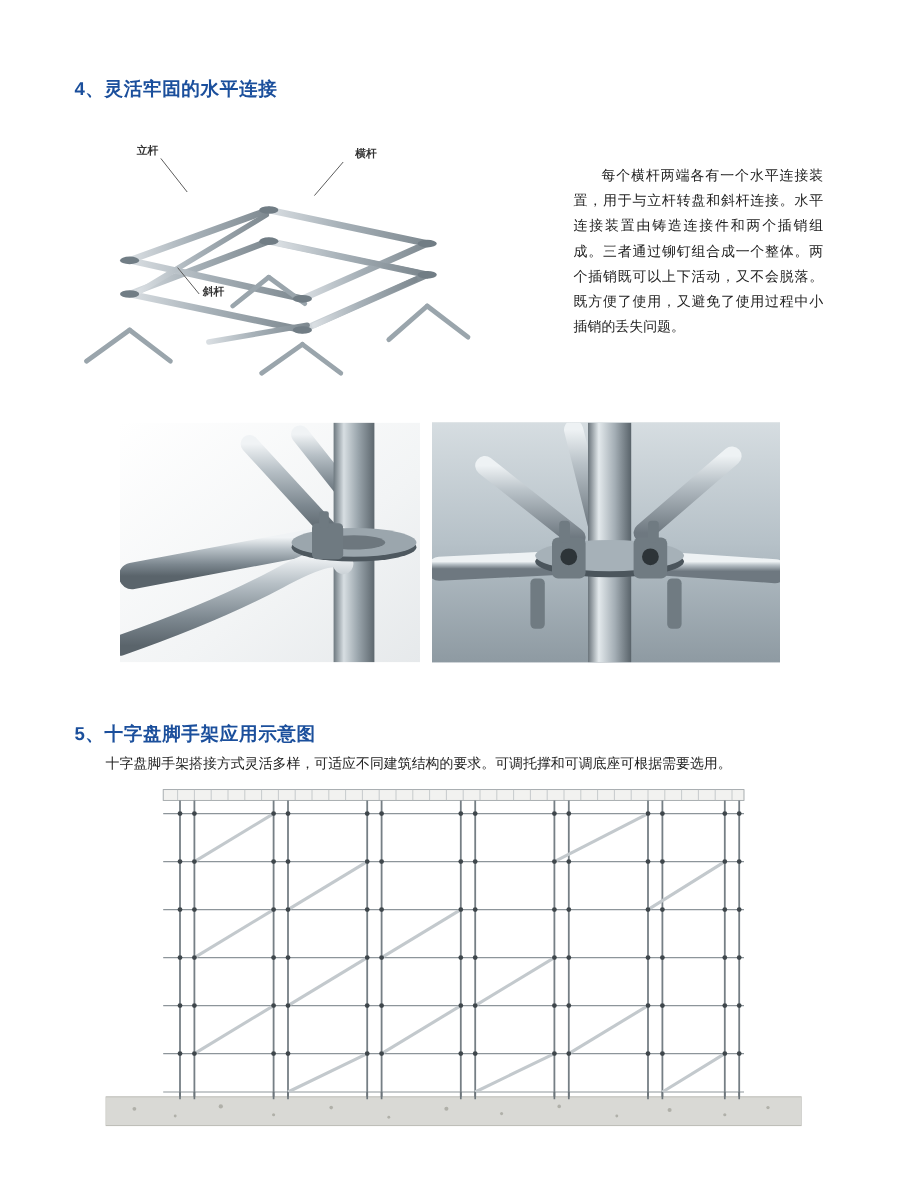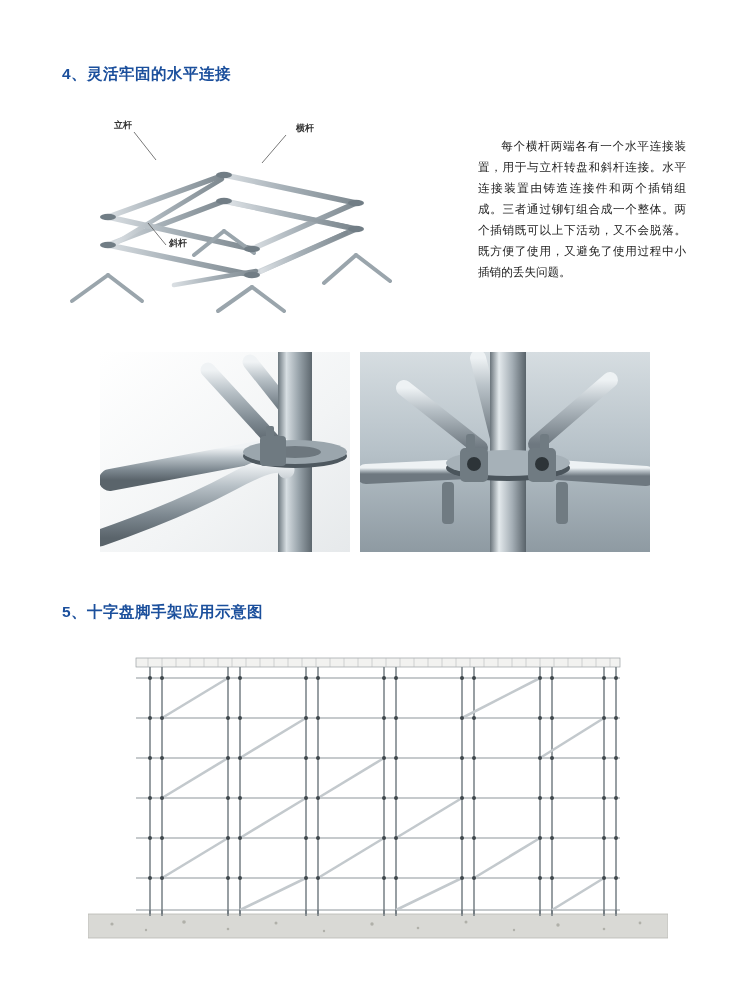--- a/index.html
+++ b/index.html
@@ -294,20 +294,21 @@
         <rect x="82" y="130" width="12" height="42" rx="4"></rect>
         <rect x="196" y="130" width="12" height="42" rx="4"></rect>
       </g>
       <circle cx="114" cy="112" r="7" fill="#2d3438"></circle>
       <circle cx="182" cy="112" r="7" fill="#2d3438"></circle>
     </svg>
   </div>
 
   <div class="section-heading" id="heading-5">5、十字盘脚手架应用示意图</div>
 
+  <div class="para-wide">十字盘脚手架搭接方式灵活多样，可适应不同建筑结构的要求。可调托撑和可调底座可根据需要选用。</div>
 
   <div id="figure-elevation">
     <svg width="580" height="300" viewBox="0 0 580 300">
       <rect x="0" y="0" width="580" height="300" fill="#ffffff"></rect>
 
       <rect x="0" y="262" width="580" height="24" fill="#d9d9d5" stroke="#b9b9b3" stroke-width="0.8"></rect>
       <g fill="#b0b0a9">
         <circle cx="24" cy="272" r="1.6"></circle>
           <circle cx="58" cy="278" r="1.2"></circle>
         <circle cx="96" cy="270" r="1.8"></circle>

